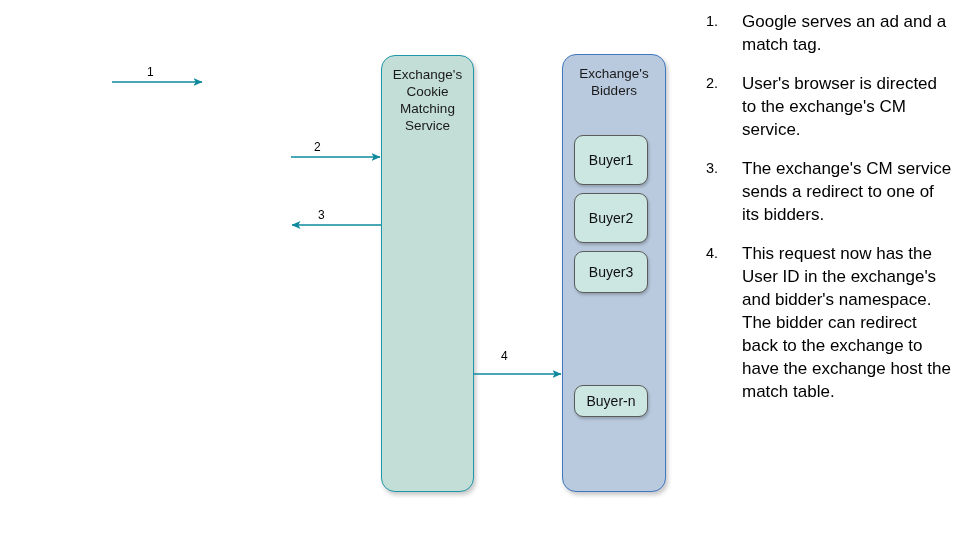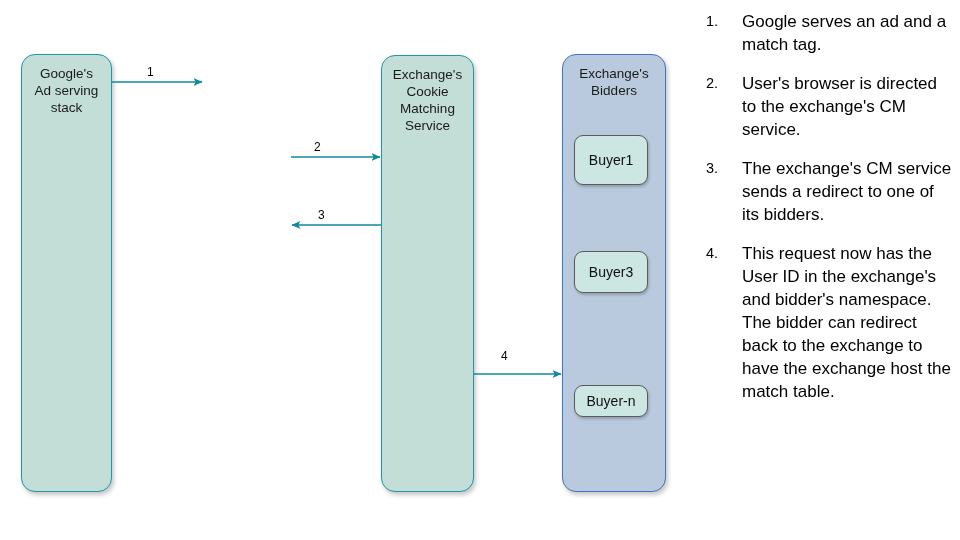--- a/index.html
+++ b/index.html
@@ -108,41 +108,39 @@
     font-size: 17px;
     line-height: 23px;
     color: #000;
   }
 </style>
 </head>
 <body>
 
 <div id="canvas">
 
-  <div class="node node-green" style="left:21px; top:54px; width:91px; height:438px;">
-    <span class="node-label">Google's
-Ad serving
-stack</span>
-  </div>
 
 
   <div class="node node-green" style="left:381px; top:55px; width:93px; height:437px;">
     <span class="node-label">Exchange's
 Cookie
 Matching
 Service</span>
   </div>
 
   <div class="node node-blue" style="left:562px; top:54px; width:104px; height:438px;">
     <span class="node-label">Exchange's
 Bidders</span>
   </div>
 
   <div class="buyer" style="left:574px; top:135px; width:74px; height:50px;">
     <span>Buyer1</span>
+  </div>
+  <div class="buyer" style="left:574px; top:193px; width:74px; height:50px;">
+    <span>Buyer2</span>
   </div>
   <div class="buyer" style="left:574px; top:251px; width:74px; height:42px;">
     <span>Buyer3</span>
   </div>
   <div class="buyer" style="left:574px; top:385px; width:74px; height:32px;">
     <span>Buyer-n</span>
   </div>
 
   <svg id="arrows" viewBox="0 0 960 540">
     <defs>

